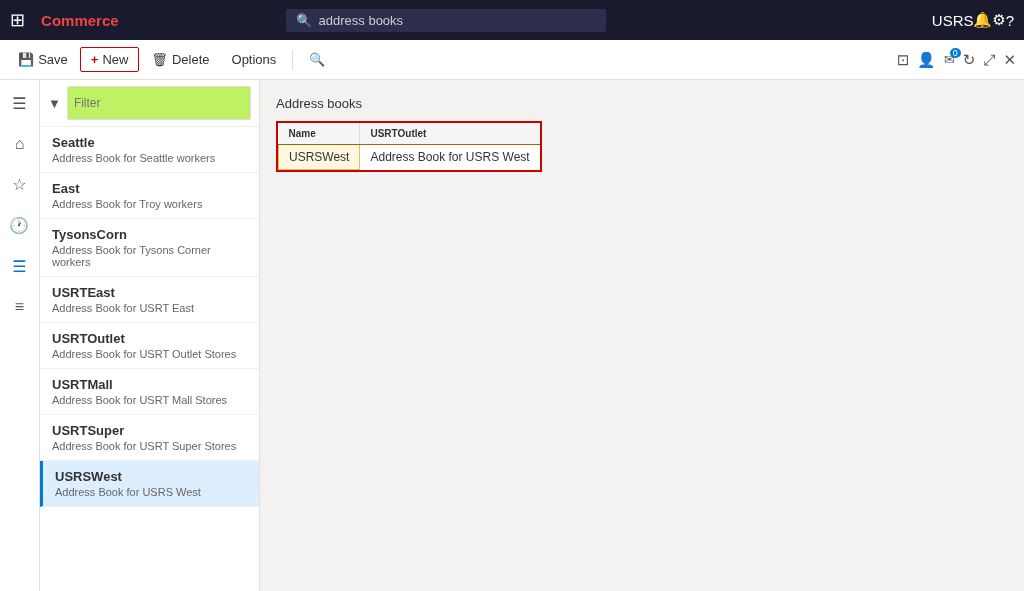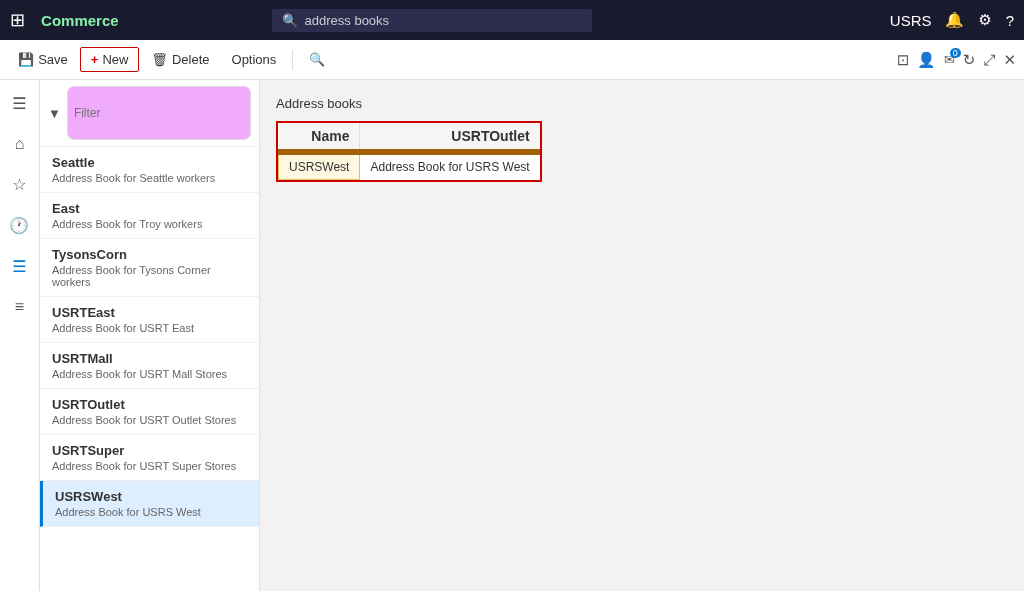--- a/index.html
+++ b/index.html
@@ -3,30 +3,30 @@
   <meta charset="utf-8">
   <style>
     * { box-sizing: border-box; margin: 0; padding: 0; }
     body { font-family: 'Segoe UI', sans-serif; font-size: 13px; background: #f3f2f1; overflow: hidden; width: 1024px; height: 591px; }
 
     
     .top-nav {
       display: flex; align-items: center; background: #1a1a2e; height: 40px; padding: 0 10px; gap: 10px;
     }
     .top-nav .app-grid-icon { color: #fff; font-size: 18px; cursor: pointer; margin-right: 6px; }
-    .top-nav .app-title { color: #86efac; font-size: 15px; font-weight: 600; flex: 0 0 auto; }
+    .top-nav .app-title { color: #ef4444; font-size: 15px; font-weight: 600; flex: 0 0 auto; }
     .top-nav .search-box {
       flex: 0 0 320px; display: flex; align-items: center; background: #2d2d4e; border: none;
       border-radius: 2px; padding: 4px 10px; gap: 6px; margin: 0 auto;
     }
     .top-nav .search-box input {
       background: transparent; border: none; color: #ccc; font-size: 13px; outline: none; width: 100%;
     }
     .top-nav .search-box .search-icon { color: #aaa; font-size: 13px; }
-    .top-nav .right-icons { display: flex; align-items: flex-end; gap: 14px; margin-left: auto; color: #fff; font-size: 13px; }
+    .top-nav .right-icons { display: flex; align-items: flex-end; margin-left: auto; color: #fff; font-size: 13px; }
     .top-nav .right-icons span { cursor: pointer; font-size: 15px; }
 
     
     .toolbar {
       display: flex; align-items: center; background: #fff; border-bottom: 1px solid #e0e0e0;
       height: 40px; padding: 0 8px; gap: 2px;
     }
     .toolbar .tb-btn {
       display: flex; align-items: center; gap: 4px; padding: 4px 10px; cursor: pointer;
       font-size: 13px; color: #333; border: none; background: transparent; border-radius: 2px;
@@ -51,42 +51,42 @@
     
     .sidebar {
       width: 220px; background: #fff; border-right: 1px solid #e0e0e0;
       display: flex; flex-direction: column; overflow: hidden;
     }
     .sidebar-filter {
       display: flex; align-items: center; padding: 6px 8px; border-bottom: 1px solid #eee; gap: 6px;
     }
     .sidebar-filter-icon { color: #555; font-size: 13px; }
     .sidebar-search {
-      flex: 1; display: flex; align-items: center; background: #f0abfc; border: 1px solid #ddd;
-      border-radius: 7px; padding: 19px 6px; gap: 4px;
+      flex: 1; display: flex; align-items: center; background: #bef264; border: 1px solid #ddd;
+      border-radius: 2px; padding: 9px 6px; gap: 4px;
     }
     .sidebar-search input { background: transparent; border: none; outline: none; font-size: 12px; width: 100%; color: #333; }
     .sidebar-list { flex: 1; overflow-y: auto; }
     .list-item { padding: 8px 12px; cursor: pointer; border-bottom: 1px solid #f0f0f0; }
     .list-item.active { background: #ddeeff; border-left: 3px solid #0078d4; }
     .list-item .item-name { font-weight: 600; font-size: 13px; color: #333; }
     .list-item .item-desc { font-size: 11px; color: #666; margin-top: 2px; }
 
     
     .main-content { flex: 1; background: #f3f2f1; overflow: auto; padding: 16px; }
     .section-title { font-size: 13px; color: #333; margin-bottom: 10px; }
 
     
     .ab-table-wrapper {
       border: 2px solid #c00; background: #fff; display: inline-block; min-width: 260px;
     }
     .ab-table { border-collapse: collapse; width: 100%; }
     .ab-table th {
-      background: #f5f5f5; border-bottom: 6px solid #a16207; padding: 5px 10px;
-      font-size: 14px; font-weight: 600; color: #333; text-align: right; border-right: 1px solid #ddd;
+      background: #f5f5f5; border-bottom: 1px solid #a16207; padding: 5px 10px;
+      font-size: 10px; font-weight: 600; color: #333; text-align: left; border-right: 1px solid #ddd;
     }
     .ab-table th:last-child { border-right: none; }
     .ab-table td { padding: 5px 10px; font-size: 12px; color: #333; border-right: 1px solid #ddd; vertical-align: middle; }
     .ab-table td:last-child { border-right: none; }
     .ab-table tr:last-child td { border-bottom: none; }
     .ab-name-cell { background: #fff8e1; border: 1px solid #e0c060 !important; font-size: 12px; }
 
     
     .sidebar-list::-webkit-scrollbar { width: 6px; }
     .sidebar-list::-webkit-scrollbar-thumb { background: #ccc; border-radius: 3px; }
@@ -170,26 +170,26 @@
         </div>
         <div class="list-item">
           <div class="item-name">TysonsCorn</div>
                      <div class="item-desc">Address Book for Tysons Corner workers</div>
         </div>
         <div class="list-item">
           <div class="item-name">USRTEast</div>
                      <div class="item-desc">Address Book for USRT East</div>
         </div>
         <div class="list-item">
+          <div class="item-name">USRTOutlet</div>
+                     <div class="item-desc">Address Book for USRT Outlet Stores</div>
+        </div>
+        <div class="list-item">
           <div class="item-name">USRTMall</div>
                      <div class="item-desc">Address Book for USRT Mall Stores</div>
-        </div>
-        <div class="list-item">
-          <div class="item-name">USRTOutlet</div>
-                     <div class="item-desc">Address Book for USRT Outlet Stores</div>
         </div>
         <div class="list-item">
           <div class="item-name">USRTSuper</div>
                      <div class="item-desc">Address Book for USRT Super Stores</div>
         </div>
         <div class="list-item active">
           <div class="item-name">USRSWest</div>
                      <div class="item-desc">Address Book for USRS West</div>
         </div>
       </div>

